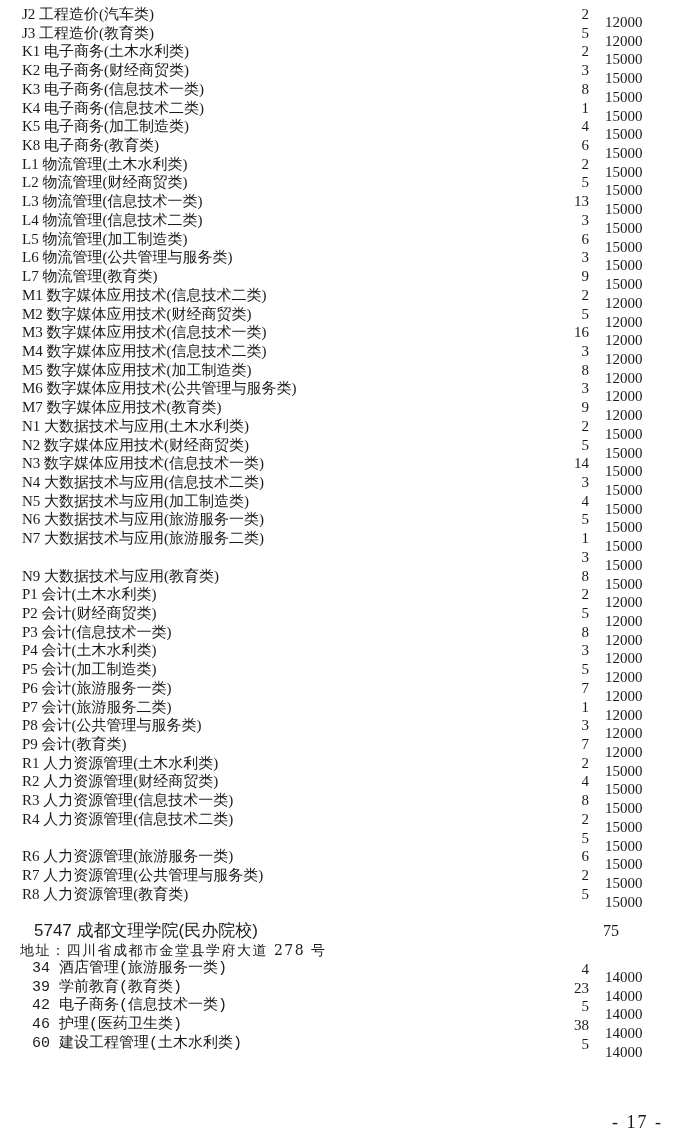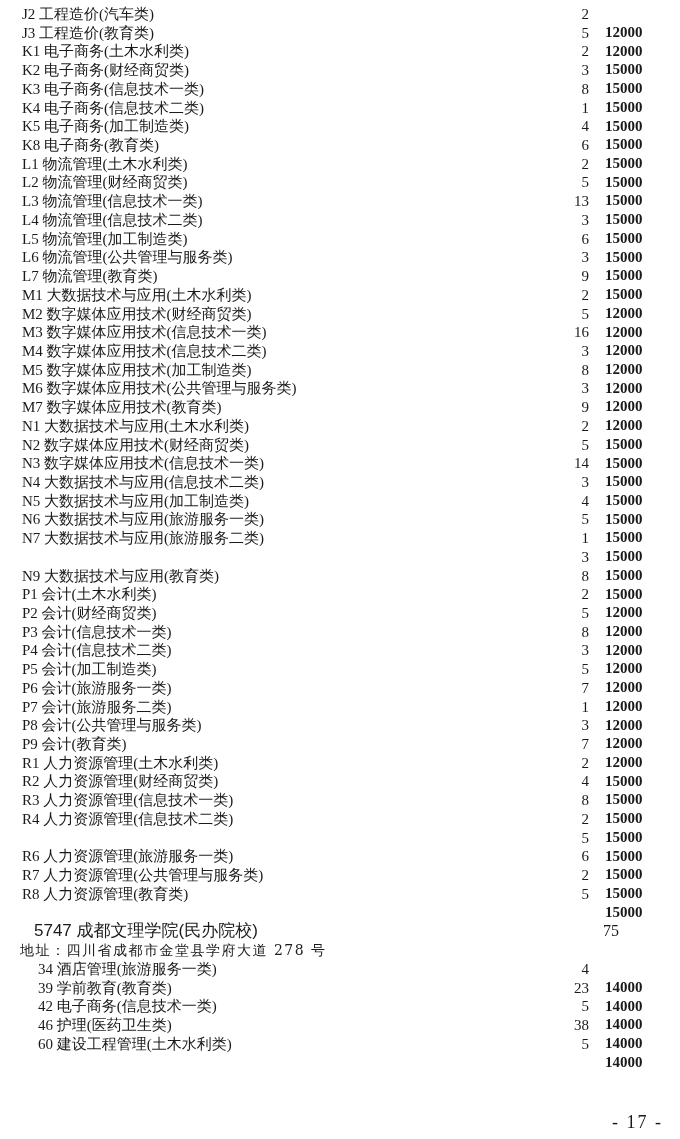--- a/index.html
+++ b/index.html
@@ -3,29 +3,29 @@
 <meta charset="utf-8">
 <style>
   html, body { margin: 0; padding: 0; background: #ffffff; }
   body { width: 680px; height: 1139px; position: relative; overflow: hidden;
          font-family: "Liberation Serif", "DejaVu Serif", serif; color: #1a1a1a; }
   .page { position: absolute; left: 0; top: 0; width: 680px; height: 936px; }
   .rows { position: absolute; left: 22px; top: 5px; width: 640px; }
   .row { position: relative; height: 18.72px; line-height: 18.72px; font-size: 15px; white-space: nowrap; }
   .row .name { position: absolute; left: 0; top: 0; }
   .row .count { position: absolute; right: 73px; top: 0; text-align: right; width: 40px; }
-  .row .fee { position: absolute; left: 583px; top: 18px; font-weight: bold; }
+  .row .fee { position: absolute; left: 583px; top: 8px; }
   .school { position: absolute; left: 22px; top: 921px; width: 640px; }
   .school-head { position: relative; height: 20px; line-height: 20px; font-size: 17px;
                  font-family: "Liberation Sans", "DejaVu Sans", sans-serif; margin-left: 12px; }
   .school-head .total { position: absolute; left: 569px; top: 0; font-family: "Liberation Serif", serif; font-size: 16px; text-align: center; }
   .address { height: 18px; line-height: 18px; font-size: 14px; letter-spacing: 1.5px;
              font-family: "DejaVu Serif", serif; margin-left: -2px; }
   .school-rows { position: absolute; left: 0; top: 39px; width: 640px; }
-  .school-rows .row .name { left: 16px; }
+  .school-rows .row .name { left: 10px; font-family: Liberation Mono, monospace; }
   .page-number { position: absolute; left: 612px; top: 1112px; font-size: 18px; letter-spacing: 2px; }
 </style>
 </head>
 <body>
 
 <div class="page">
   <div class="rows" id="major-rows">
       <div class="row">
     <span class="name">J2 工程造价(汽车类)</span>
     <span class="count">2</span>
@@ -95,21 +95,21 @@
     <span class="name">L6 物流管理(公共管理与服务类)</span>
     <span class="count">3</span>
     <span class="fee">15000</span>
   </div>
       <div class="row">
     <span class="name">L7 物流管理(教育类)</span>
     <span class="count">9</span>
     <span class="fee">15000</span>
   </div>
       <div class="row">
-    <span class="name">M1 大数据技术与应用(土木水利类)</span>
+    <span class="name">M1 数字媒体应用技术(信息技术二类)</span>
     <span class="count">2</span>
     <span class="fee">12000</span>
   </div>
       <div class="row">
     <span class="name">M2 数字媒体应用技术(财经商贸类)</span>
     <span class="count">5</span>
     <span class="fee">12000</span>
   </div>
       <div class="row">
     <span class="name">M3 数字媒体应用技术(信息技术一类)</span>
@@ -189,21 +189,21 @@
     <span class="name">P2 会计(财经商贸类)</span>
     <span class="count">5</span>
     <span class="fee">12000</span>
   </div>
       <div class="row">
     <span class="name">P3 会计(信息技术一类)</span>
     <span class="count">8</span>
     <span class="fee">12000</span>
   </div>
       <div class="row">
-    <span class="name">P4 会计(信息技术二类)</span>
+    <span class="name">P4 会计(土木水利类)</span>
     <span class="count">3</span>
     <span class="fee">12000</span>
   </div>
       <div class="row">
     <span class="name">P5 会计(加工制造类)</span>
     <span class="count">5</span>
     <span class="fee">12000</span>
   </div>
       <div class="row">
     <span class="name">P6 会计(旅游服务一类)</span>

